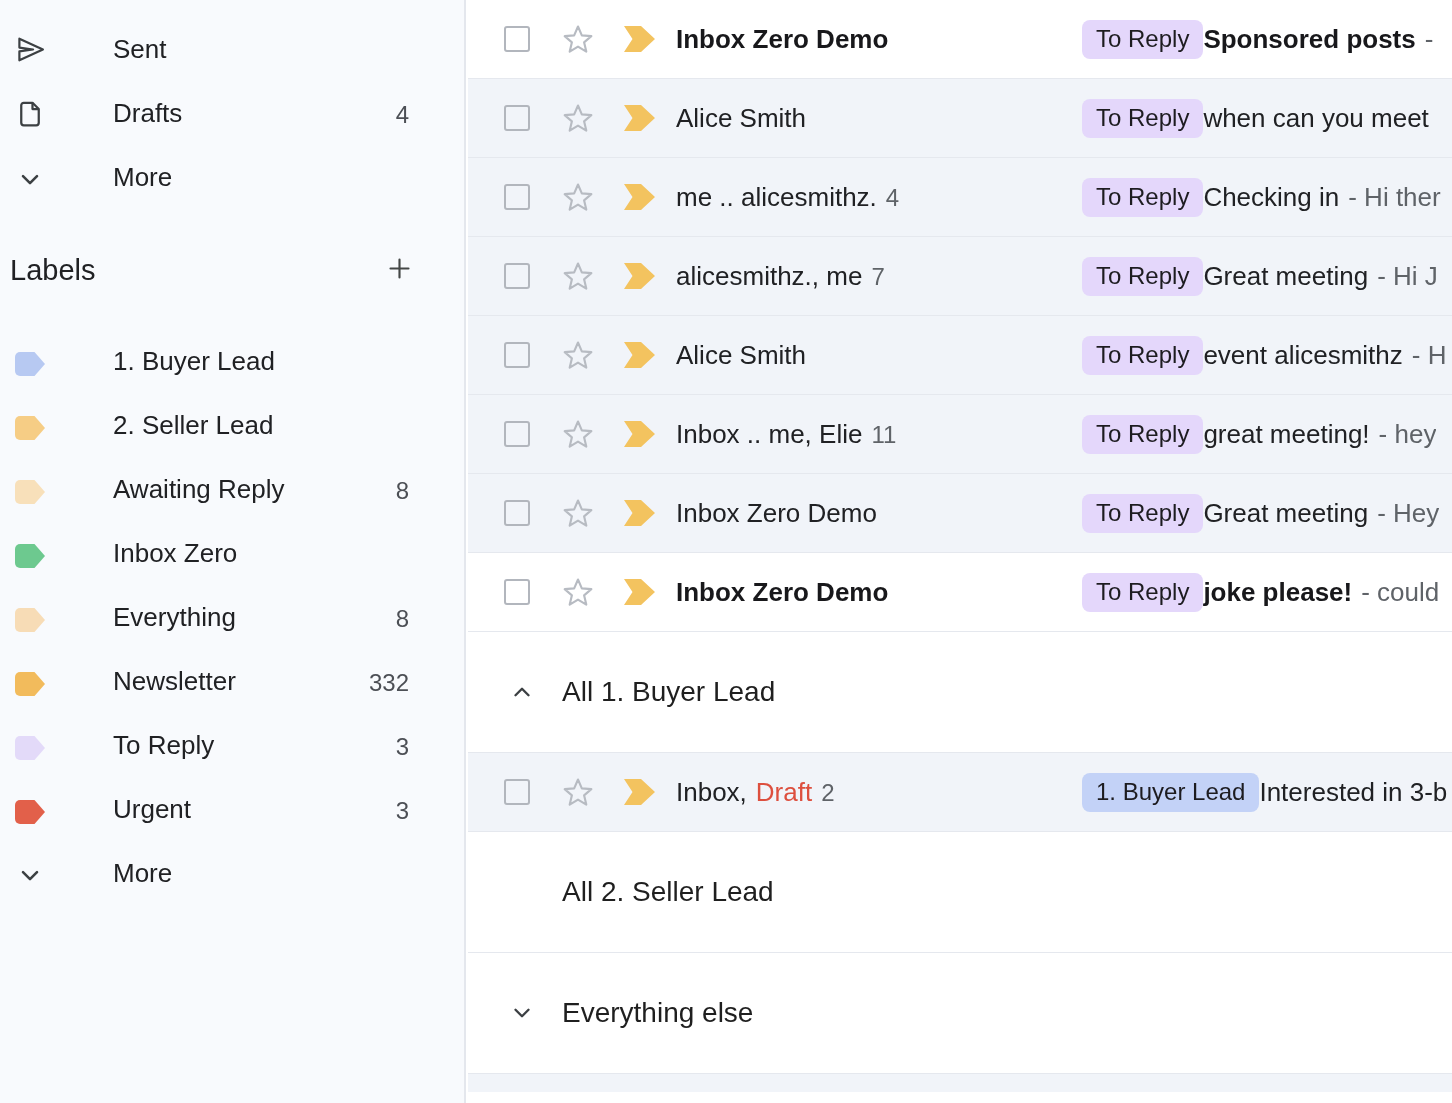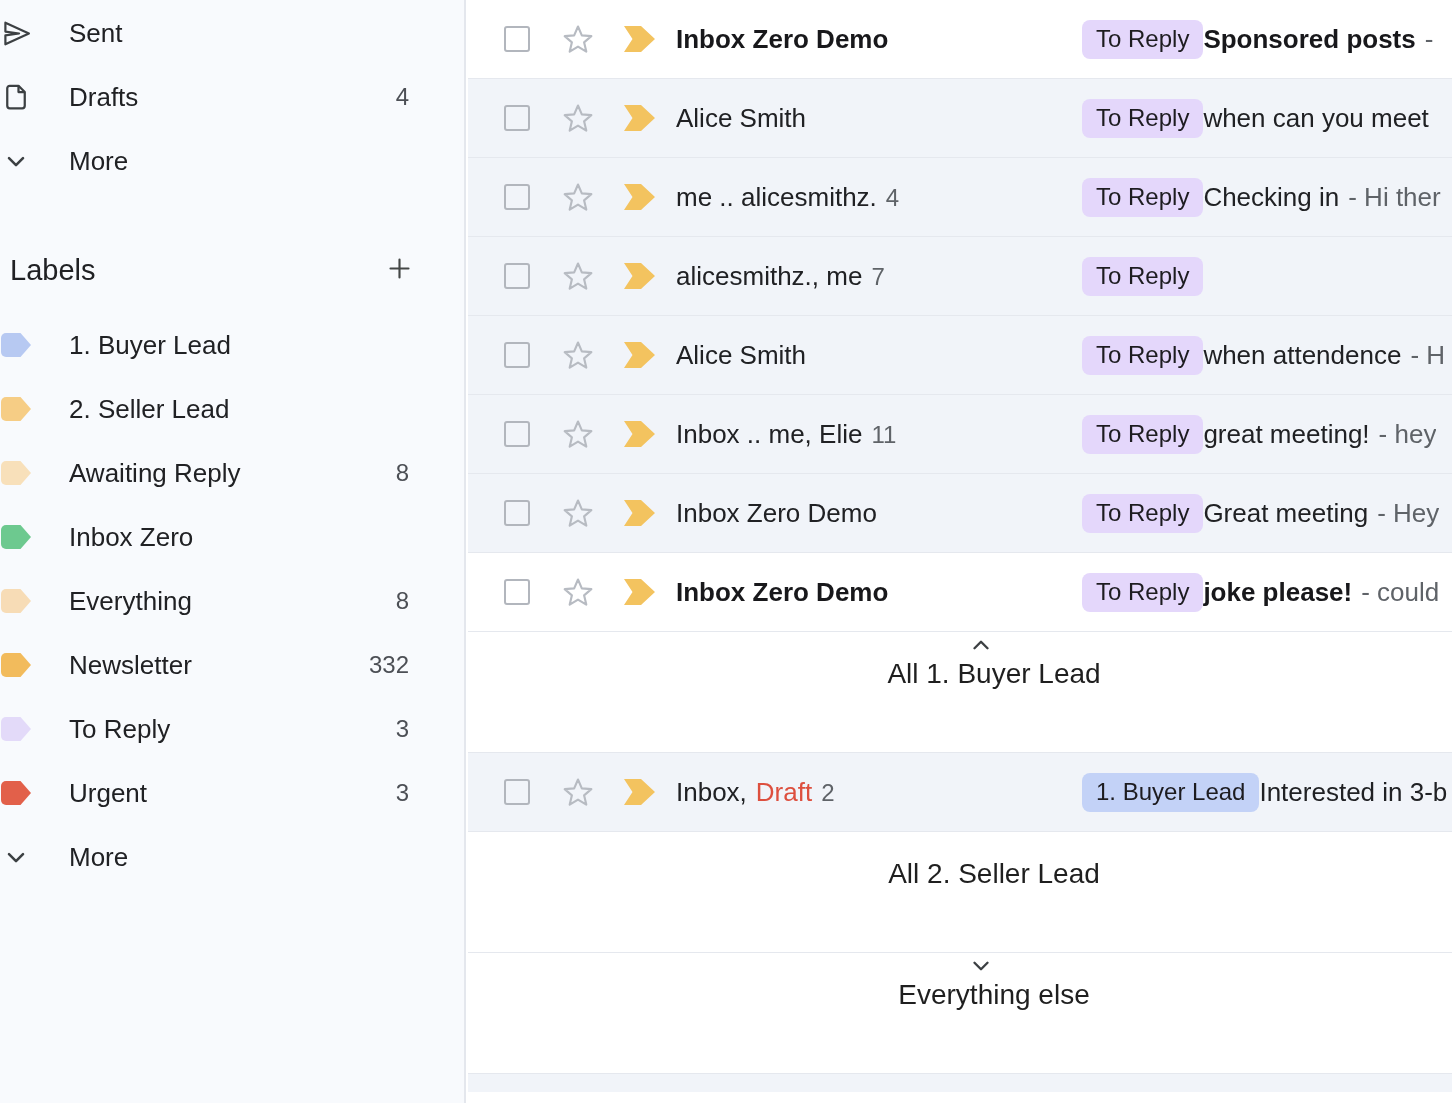--- a/index.html
+++ b/index.html
@@ -10,22 +10,22 @@
     font-family: "Liberation Sans", sans-serif;
   }
 
   
   .sidebar {
     position: absolute; left: 0; top: 0; width: 466px; height: 1103px;
     background: var(--sidebar-bg);
     border-right: 2px solid var(--divider);
   }
   .side-item {
-    display: flex; align-items: center; height: 64px;
-    padding: 0 55px 0 0; cursor: pointer;
+    display: flex; align-items: flex-end; height: 64px;
+    padding: 0 55px 0 14px; cursor: pointer; gap: 30px;
   }
   .side-item:first-child { margin-top: 1px; }
   .side-icon { width: 32px; flex: none; display: flex; justify-content: center; align-items: center; }
   .side-label { margin-left: 37px; font-size: 26px; color: var(--text-dark); white-space: nowrap; }
   .side-item.bold .side-label { font-weight: 400; }
   .side-count { margin-left: auto; font-size: 24px; color: var(--count-text); }
 
   .labels-header {
     display: flex; align-items: center; height: 64px;
     margin-top: 45px; padding: 0 51px 0 10px;
@@ -71,21 +71,21 @@
   }
   .badge.buyer { background: var(--badge-buyer-bg); }
   .subject-wrap { margin-left: 0; font-size: 26px; overflow: hidden; }
   .unread .subject { font-weight: 700; color: var(--unread-text); }
   .snippet { color: var(--snippet-text); }
   .snippet:not(:empty) { margin-left: 9px; }
 
   .section-row {
     display: flex; align-items: center; height: 121px;
     border-bottom: 1px solid var(--border); background: #ffffff;
-    padding-left: 41px; cursor: pointer; flex-direction: column;
+    padding-left: 41px; cursor: pointer;
   }
   .section-chev { width: 26px; flex: none; display: flex; }
   .section-row.no-chev .section-chev { visibility: hidden; }
   .section-title { margin-left: 27px; font-size: 28px; font-weight: 500; color: var(--section-text); white-space: nowrap; }
   .bottom-strip { height: 18px; background: var(--row-read-bg); }
 </style>
 </head>
 <body>
 
 <aside class="sidebar">
@@ -283,40 +283,41 @@
     <span class="imp">
         <svg width="33" height="26" viewBox="0 0 33 26">
           <path d="M2 0h17l14 13-14 13H2l8.5-13L2 0Z" fill="#f3c35f"></path>
         </svg>
       </span>
     <span class="sender">
         <span class="sender-name">alicesmithz., me</span>
         <span class="sender-count">7</span>
       </span>
     <span class="badge">To Reply</span>
+    <span class="subject-wrap"><span class="subject">Great meeting</span><span class="snippet">- Hi J</span></span>
   </div>
 
   <div class="email-row read">
     <span class="cb"></span>
     <span class="star">
         <svg width="34" height="34" viewBox="0 0 24 24">
           <path d="M12 3.2l2.7 6.2 6.7.55-5.1 4.4 1.55 6.55L12 17.4l-5.85 3.5L7.7 14.35 2.6 9.95l6.7-.55L12 3.2Z" fill="none" stroke="#b7bbc2" stroke-width="1.5" stroke-linejoin="round"></path>
         </svg>
       </span>
     <span class="imp">
         <svg width="33" height="26" viewBox="0 0 33 26">
           <path d="M2 0h17l14 13-14 13H2l8.5-13L2 0Z" fill="#f3c35f"></path>
         </svg>
       </span>
     <span class="sender">
         <span class="sender-name">Alice Smith</span>
         <span class="sender-count"></span>
       </span>
     <span class="badge">To Reply</span>
-    <span class="subject-wrap"><span class="subject">when attendence</span><span class="snippet">- H</span></span>
+    <span class="subject-wrap"><span class="subject">event alicesmithz</span><span class="snippet">- H</span></span>
   </div>
 
   <div class="email-row read">
     <span class="cb"></span>
     <span class="star">
         <svg width="34" height="34" viewBox="0 0 24 24">
           <path d="M12 3.2l2.7 6.2 6.7.55-5.1 4.4 1.55 6.55L12 17.4l-5.85 3.5L7.7 14.35 2.6 9.95l6.7-.55L12 3.2Z" fill="none" stroke="#b7bbc2" stroke-width="1.5" stroke-linejoin="round"></path>
         </svg>
       </span>
     <span class="imp">

